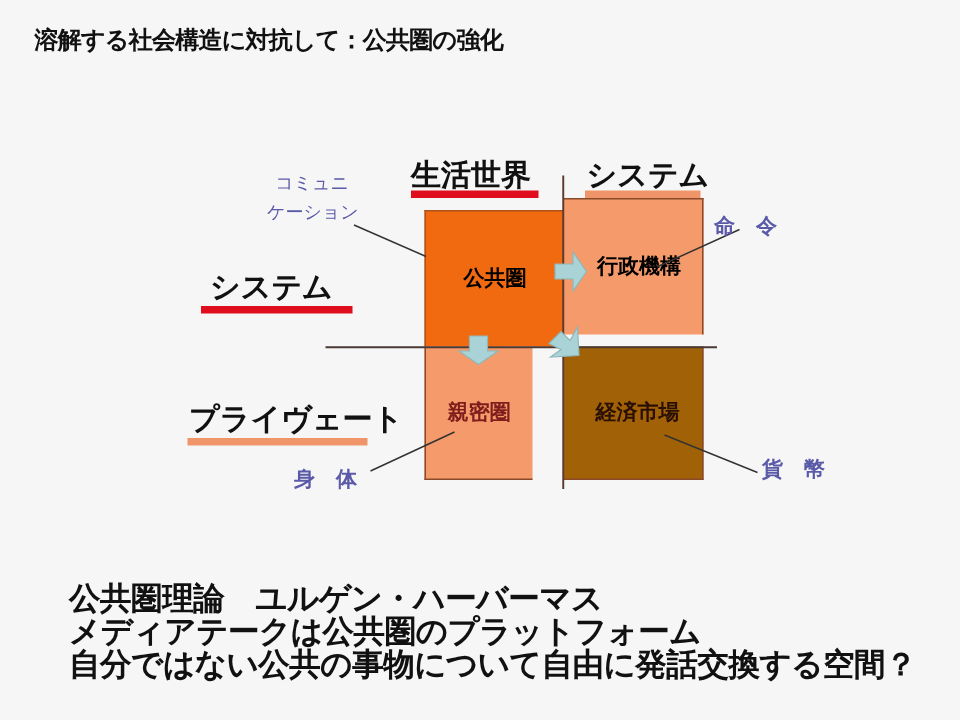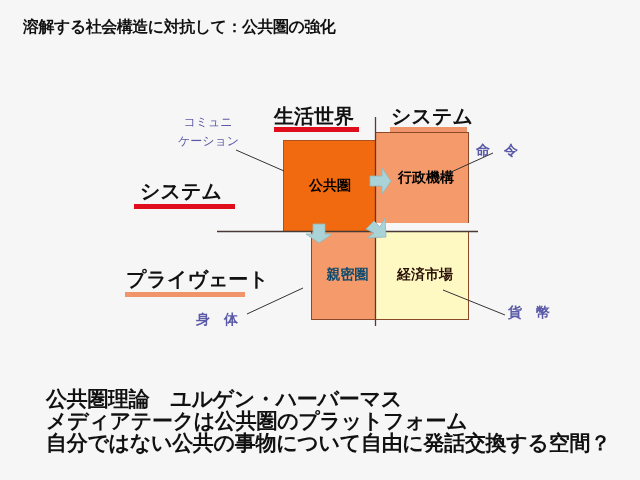--- a/index.html
+++ b/index.html
@@ -42,24 +42,24 @@
 
 <div class="abs hdr" style="left:126px; top:266px;">プライヴェート</div>
 <div class="abs bar" style="left:125px; top:292px; width:120px; background:#f0956a;"></div>
 
 <div class="quad" style="left:283px; top:140px; width:93px; height:91px; background:#f26a10; color:#000000; border:1px solid #b0501a; border-right:none; border-bottom:none;">
   <span>公共圏</span>
 </div>
 <div class="quad" style="left:376px; top:132px; width:93px; height:91px; background:#f59a6a; color:#000000; border:1px solid #8a4a2a; border-left:none; border-bottom:none; padding-left:8px;">
   <span>行政機構</span>
 </div>
-<div class="quad" style="left:283px; top:231px; width:72px; height:89px; background:#f59a6a; color:#0c4a6e; border:1px solid #8a4a2a; border-right:none; border-top:none;margin-left:28px;">
+<div class="quad" style="left:283px; top:231px; width:72px; height:89px; background:#f59a6a; color:#7f1d1d; border:1px solid #8a4a2a; border-right:none; border-top:none;">
   <span>親密圏</span>
 </div>
-<div class="quad" style="left:376px; top:231px; width:93px; height:89px; background:#fef9c3; color:#2a0f05; border:1px solid #8a4a2a; border-left:none; border-top:none; padding-left:6px;">
+<div class="quad" style="left:376px; top:231px; width:93px; height:89px; background:#a16207; color:#2a0f05; border:1px solid #8a4a2a; border-left:none; border-top:none; padding-left:6px;">
   <span>経済市場</span>
 </div>
 
 <svg class="overlay" width="640" height="480">
 
   <line x1="375.5" y1="117" x2="375.5" y2="326" stroke="#5a3a30" stroke-width="1.3"></line>
   <line x1="217" y1="231.5" x2="478" y2="231.5" stroke="#4a3a35" stroke-width="1.3"></line>
 
   <line x1="236" y1="150" x2="284" y2="171" stroke="#333" stroke-width="1"></line>
   <line x1="438" y1="178" x2="493" y2="153" stroke="#333" stroke-width="1"></line>

